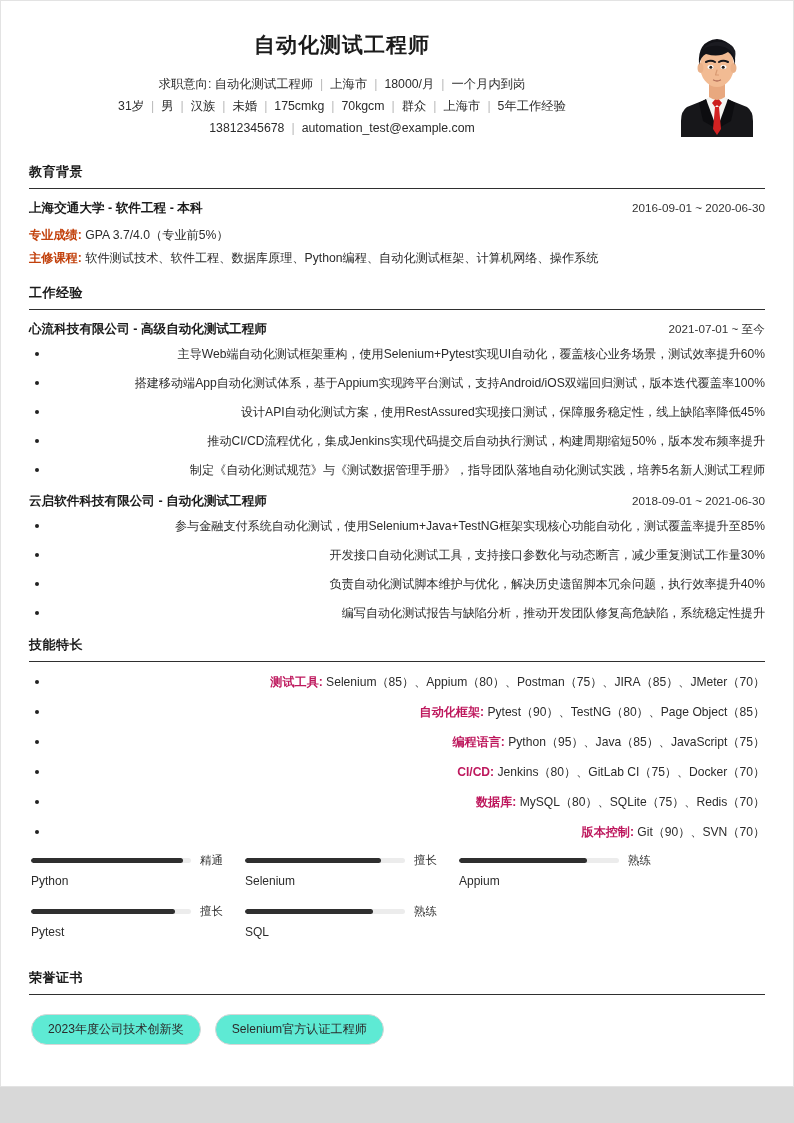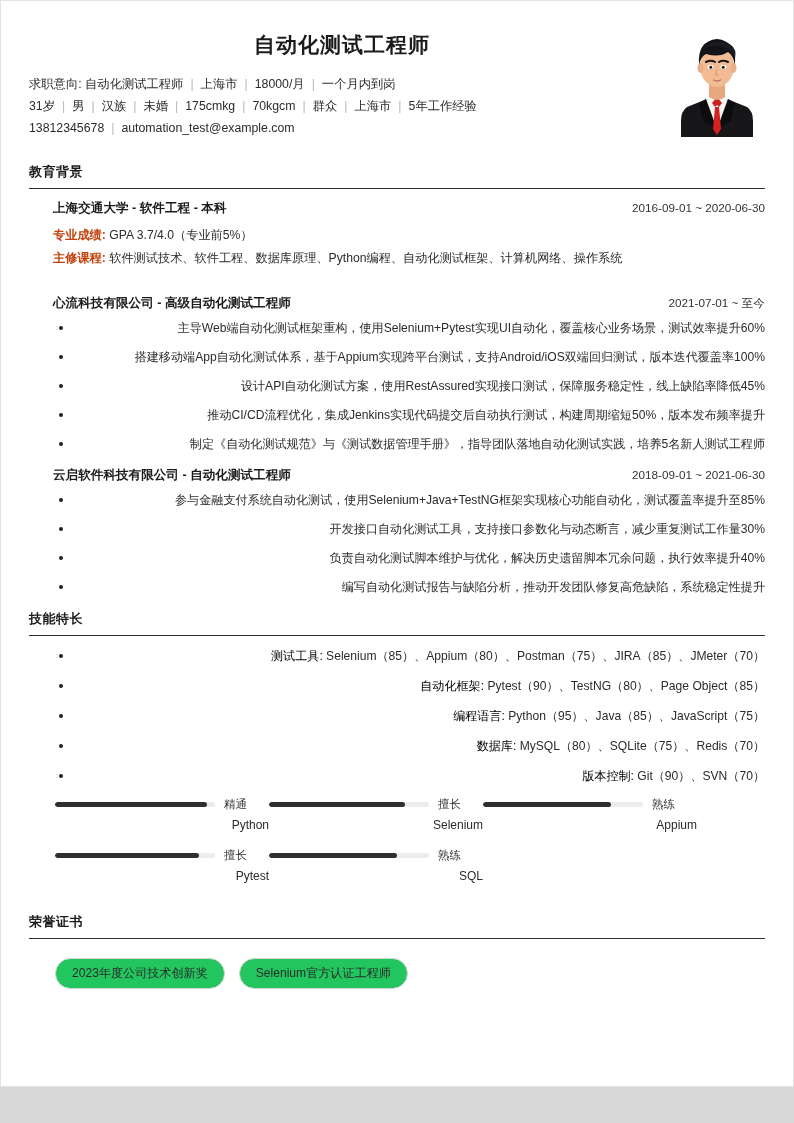--- a/index.html
+++ b/index.html
@@ -31,20 +31,21 @@
   .name-title {
     text-align: center;
     font-size: 21px;
     font-weight: bold;
     color: #1b1b1b;
     letter-spacing: 1px;
     margin: 6px 0 14px 0;
     padding-right: 110px;
   }
   .meta-row {
+    text-align: center;
     font-size: 12.3px;
     color: #2b2b2b;
     line-height: 22px;
     padding-right: 110px;
     white-space: nowrap;
   }
   .meta-row .sep {
     display: inline-block;
     color: #b9b9b9;
     padding: 0 7px;
@@ -66,21 +67,21 @@
   
   .section { margin-top: 14px; }
   .section-title {
     font-size: 13px;
     font-weight: bold;
     color: #1b1b1b;
     padding-bottom: 7px;
     border-bottom: 1.6px solid #2f2f2f;
     letter-spacing: 0.5px;
   }
-  .section-body { padding-top: 11px; margin-left: 24px; }
+  .section-body { padding-top: 11px; }
 
   .entry { margin-bottom: 4px; }
   .entry-head {
     display: flex;
     justify-content: space-between;
     align-items: baseline;
     font-size: 12.6px;
     margin-bottom: 7px;
   }
   .entry-head .left { font-weight: bold; color: #1b1b1b; }
@@ -112,29 +113,28 @@
     position: absolute;
     left: 6px;
     top: 7px;
     width: 4px;
     height: 4px;
     border-radius: 50%;
     background: #222;
   }
   ul.bullets.tight li { margin-bottom: 12px; }
 
-  .skill-line b { font-weight: normal; color: #000000; }
+  .skill-line b { font-weight: bold; color: #be185d; }
 
   
   .bars {
     display: flex;
     flex-wrap: wrap;
     margin-top: 6px;
     padding-left: 2px;
-    text-align: right;
   }
   .bar-item {
     width: 214px;
     margin-bottom: 16px;
   }
   .bar-top {
     display: flex;
     align-items: center;
   }
   .bar-track {
@@ -170,21 +170,21 @@
     padding-left: 2px;
   }
   .tag {
     border: 1px solid #d6d6d6;
     border-radius: 999px;
     padding: 6px 16px;
     font-size: 12.1px;
     color: #2b2b2b;
     margin-right: 14px;
     margin-bottom: 8px;
-    background: #22c55e;
+    background: #5eead4;
     white-space: nowrap;
   }
 </style>
 </head>
 <body>
 
 <div class="page">
 
   <div class="header">
     <div class="name-title">自动化测试工程师</div>
@@ -245,20 +245,21 @@
             <span class="left">上海交通大学 - 软件工程 - 本科</span>
             <span class="right">2016-09-01 ~ 2020-06-30</span>
           </div>
           <div class="kv-line"><b>专业成绩:</b><span> GPA 3.7/4.0（专业前5%）</span></div>
           <div class="kv-line"><b>主修课程:</b><span> 软件测试技术、软件工程、数据库原理、Python编程、自动化测试框架、计算机网络、操作系统</span></div>
         </div>
       </div>
   </div>
 
   <div class="section">
+    <div class="section-title">工作经验</div>
     <div class="section-body" id="work-body">
         <div class="entry">
           <div class="entry-head">
             <span class="left">心流科技有限公司 - 高级自动化测试工程师</span>
             <span class="right">2021-07-01 ~ 至今</span>
           </div>
           <ul class="bullets">
             <li>主导Web端自动化测试框架重构，使用Selenium+Pytest实现UI自动化，覆盖核心业务场景，测试效率提升60%</li>
             <li>搭建移动端App自动化测试体系，基于Appium实现跨平台测试，支持Android/iOS双端回归测试，版本迭代覆盖率100%</li>
             <li>设计API自动化测试方案，使用RestAssured实现接口测试，保障服务稳定性，线上缺陷率降低45%</li>
@@ -281,20 +282,21 @@
       </div>
   </div>
 
   <div class="section">
     <div class="section-title">技能特长</div>
     <div class="section-body">
       <ul class="bullets tight" id="skill-groups">
           <li class="skill-line"><b>测试工具:</b><span> Selenium（85）、Appium（80）、Postman（75）、JIRA（85）、JMeter（70）</span></li>
           <li class="skill-line"><b>自动化框架:</b><span> Pytest（90）、TestNG（80）、Page Object（85）</span></li>
           <li class="skill-line"><b>编程语言:</b><span> Python（95）、Java（85）、JavaScript（75）</span></li>
+          <li class="skill-line"><b>CI/CD:</b><span> Jenkins（80）、GitLab CI（75）、Docker（70）</span></li>
           <li class="skill-line"><b>数据库:</b><span> MySQL（80）、SQLite（75）、Redis（70）</span></li>
           <li class="skill-line"><b>版本控制:</b><span> Git（90）、SVN（70）</span></li>
         </ul>
       <div class="bars" id="skill-bars">
           <div class="bar-item">
             <div class="bar-top">
               <div class="bar-track">
                 <div class="bar-fill" style="width: 95%;"></div>
               </div>
               <span class="bar-level">精通</span>

